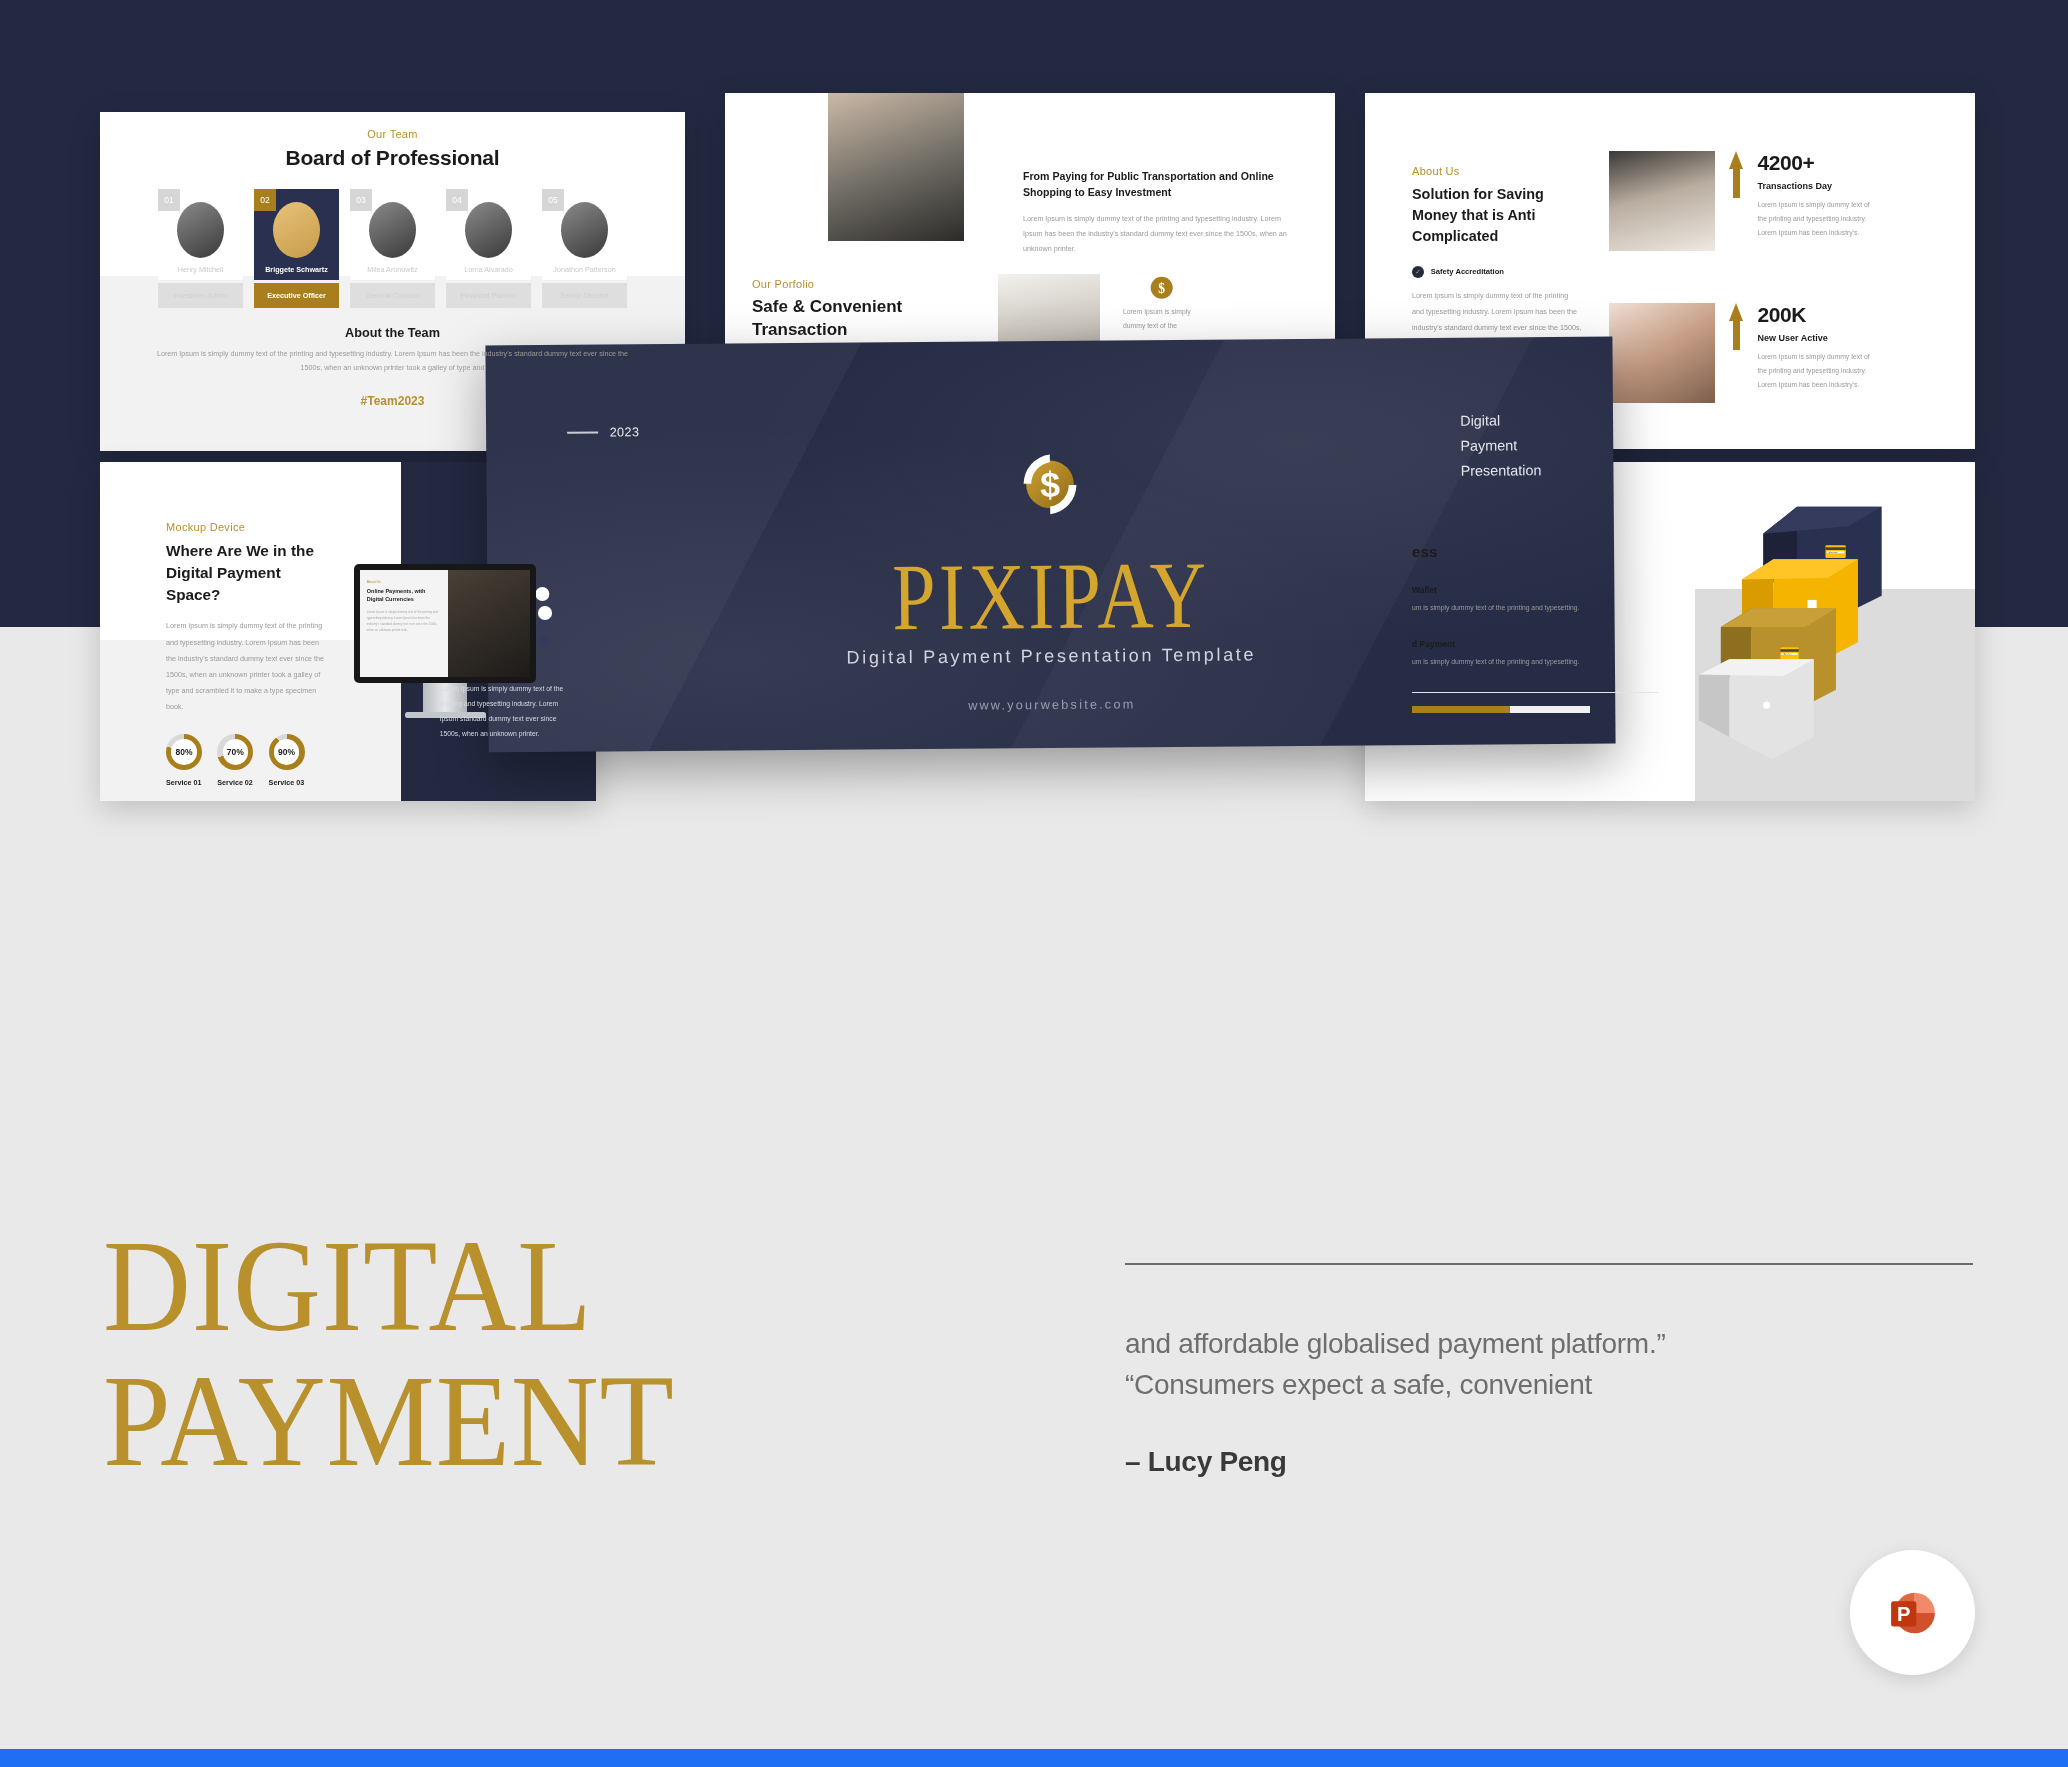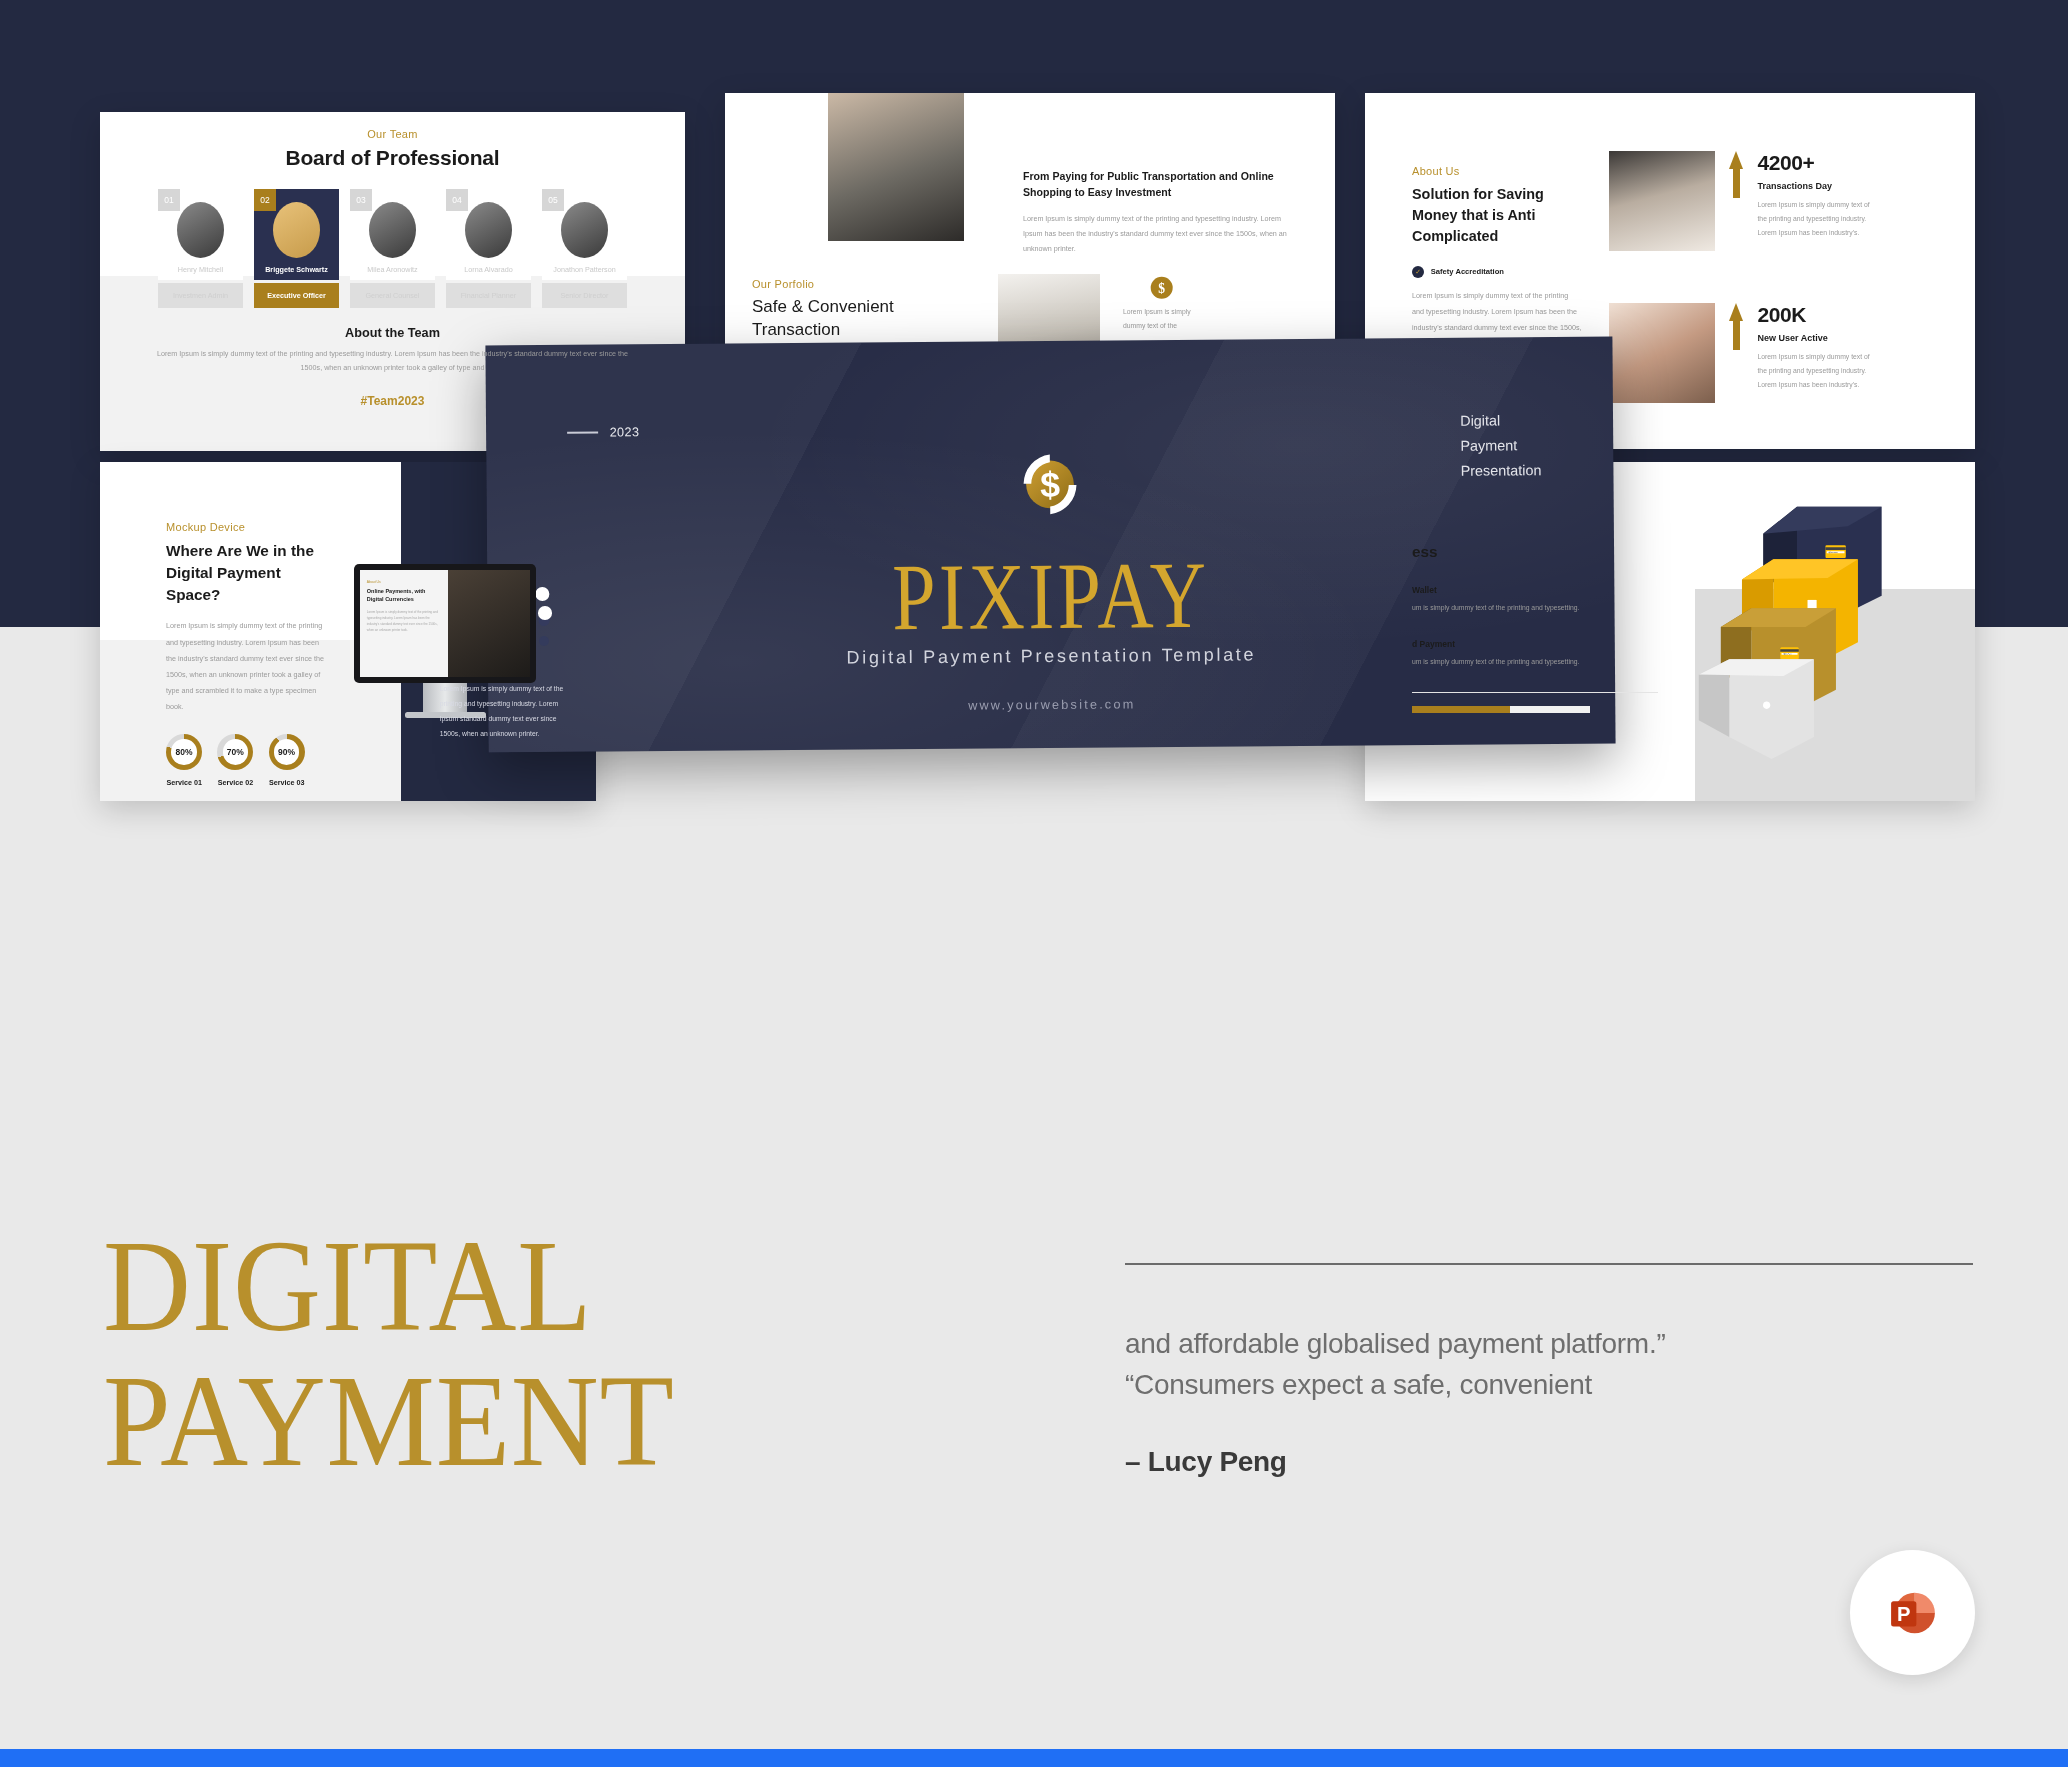--- a/index.html
+++ b/index.html
@@ -68,21 +68,21 @@
   
   .s2 { left: 725px; top: 93px; width: 610px; height: 356px; }
   .s2 .photo-a {
     position:absolute; left:103px; top:0px; width:136px; height:148px;
     background:linear-gradient(160deg,#cbb9a6,#6d6a63 55%,#2d2b29);
   }
   .s2 .topright { position:absolute; left:298px; top:64px; width:270px; }
   .s2 .topright h3 { font-size:10.6px; color:#1b1b1b; line-height:1.5; font-weight:700;margin-top:12px; }
   .s2 .topright p { font-size:7.2px; color:#9a9a9a; line-height:2.1; margin-top:10.2px; }
   .s2 .porfolio { position:absolute; left:27px; top:185px; }
-  .s2 .porfolio h2 { font-size:17px; color:#1b1b1b; line-height:1.35; margin-top:6px; font-weight:400;}
+  .s2 .porfolio h2 { font-size:17px; color:#1b1b1b; line-height:1.35; margin-top:6px; font-weight:700;}
   .s2 .photo-b {
     position:absolute; left:273px; top:181px; width:102px; height:95px;
     background:linear-gradient(170deg,#f3f1ee,#c9c4bb 60%,#9d9890);
   }
   .s2 .coin-sm { position:absolute; left:424px; top:182px; }
   .s2 .coin-txt { position:absolute; left:398px; top:212px; width:81px; font-size:6.8px; color:#9a9a9a; line-height:2.1; }
 
   
   .s3 { left: 1365px; top: 93px; width: 610px; height: 356px; }
   .s3 .left { position:absolute; left:47px; top:72px; width:170px; }
@@ -115,21 +115,21 @@
   }
 
   
   .s4 { left: 100px; top: 462px; width: 496px; height: 339px; }
   .s4 .navy-right { position:absolute; right:0; top:0; width:195px; height:100%; background:#232941; }
   .s4 .grey-bottom { position:absolute; left:0; bottom:0; width:301px; height:161px; background:#f2f2f2;}
   .s4 .inner { position:relative; z-index:3; padding:59px 0 0 66px; width:229px;}
   .s4 h2 { font-size:15.3px; color:#1b1b1b; line-height:1.45; margin-top:6.8px; font-weight:700; }
   .s4 p { font-size:7.2px; color:#9a9a9a; line-height:2.25; margin-top:12px; }
   .donuts { display:flex; gap:15.3px; margin-top:18.6px; }
-  .donut { text-align:right; }
+  .donut { text-align:left; }
   .donut .ring {
     width:36px; height:36px; border-radius:50%;
     display:flex; align-items:center; justify-content:center;
     font-size:8.5px; font-weight:700; color:#1b1b1b;
   }
   .donut .ring::after {
     content:''; position:absolute; width:25.4px; height:25.4px; border-radius:50%; background:#fff;
   }
   .donut .ring span { position:relative; z-index:2; }
   .donut .cap { font-size:7.2px; color:#1b1b1b; font-weight:700; margin-top:7.6px; }

